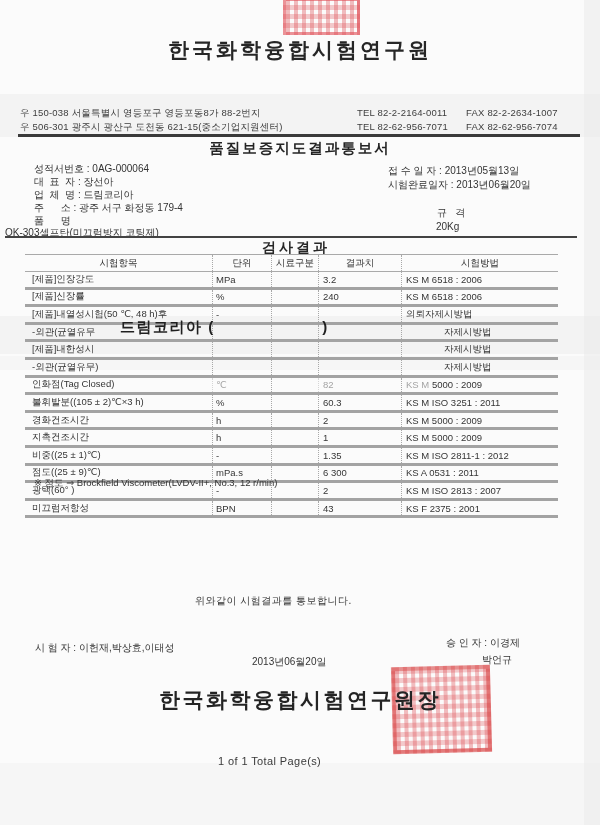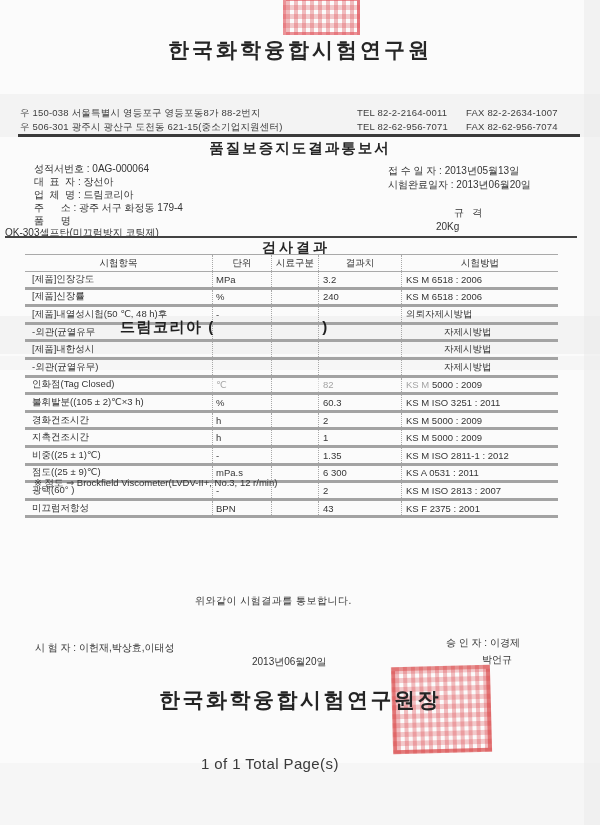--- a/index.html
+++ b/index.html
@@ -40,21 +40,21 @@
   .faded{opacity:.45;}
   .overlay-name{position:absolute;left:120px;top:318px;font-size:15px;font-weight:bold;
     letter-spacing:1.5px;color:#1f1f1f;white-space:pre;z-index:2;}
   .footnote{position:absolute;left:34px;top:477px;font-size:9.5px;color:#333;}
 
   
   .notice{position:absolute;left:195px;top:594px;font-size:10px;color:#333;letter-spacing:.5px;}
   .sig{position:absolute;font-size:10px;color:#333;white-space:pre;}
   .footer-title{position:absolute;left:0;right:0;top:686px;text-align:center;
     font-size:21px;font-weight:bold;letter-spacing:2.5px;color:#242424;z-index:3;}
-  .pagecount{position:absolute;left:201px;top:755px;font-size:15px;color:#3a3a3a;letter-spacing:.4px;}
+  .pagecount{position:absolute;left:218px;top:755px;font-size:11px;color:#3a3a3a;letter-spacing:.4px;}
 
   
   .stamp{position:absolute;box-sizing:border-box;
     background-image:
       repeating-linear-gradient(90deg, rgba(223,86,92,.38) 0 4px, rgba(223,86,92,0) 4px 8px),
       repeating-linear-gradient(0deg, rgba(223,86,92,0) 0 4px, rgba(223,86,92,.30) 4px 9px);
     filter:blur(.5px);}
   .stamp-top{left:283px;top:-4px;width:77px;height:39px;
     border:3px solid rgba(224,80,88,.62);border-top-width:5px;z-index:2;}
   .stamp-bottom{left:392px;top:666px;width:99px;height:87px;
@@ -95,21 +95,21 @@
 
   <div class="info-line" style="left:34px;top:162px;"><span>성적서번호 :</span> <span>0AG-000064</span></div>
   <div class="info-line" style="left:34px;top:175px;"><span>대  표  자 :</span> <span>장선아</span></div>
   <div class="info-line" style="left:34px;top:188px;"><span>업  체  명 :</span> <span>드림코리아</span></div>
   <div class="info-line" style="left:34px;top:201px;"><span>주      소 :</span> <span>광주 서구 화정동 179-4</span></div>
   <div class="info-line" style="left:34px;top:214px;">품      명</div>
   <div class="info-line" style="left:5px;top:226px;">OK-303셀프탄(미끄럼방지 코팅제)</div>
 
   <div class="info-line" style="left:388px;top:164px;"><span>접 수 일 자 :</span> <span>2013년05월13일</span></div>
   <div class="info-line" style="left:388px;top:178px;"><span>시험완료일자 :</span> <span>2013년06월20일</span></div>
-  <div class="info-line" style="left:437px;top:206px;margin-left:17px;">규   격</div>
+  <div class="info-line" style="left:437px;top:206px;">규   격</div>
   <div class="info-line" style="left:436px;top:221px;">20Kg</div>
 
   <div class="rule-mid"></div>
 
   <div class="section-title">검사결과</div>
 
   <div class="rtable">
     <div class="tr head">
       <span class="td c-item">시험항목</span>
       <span class="td c-unit">단위</span>

